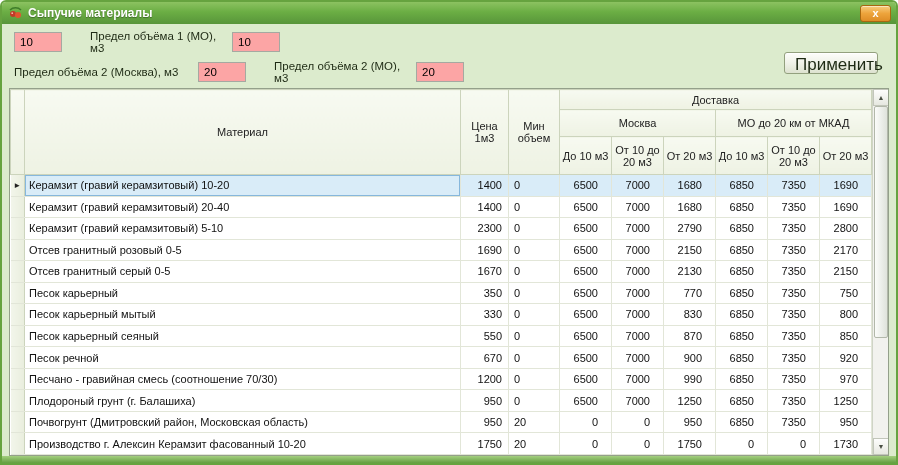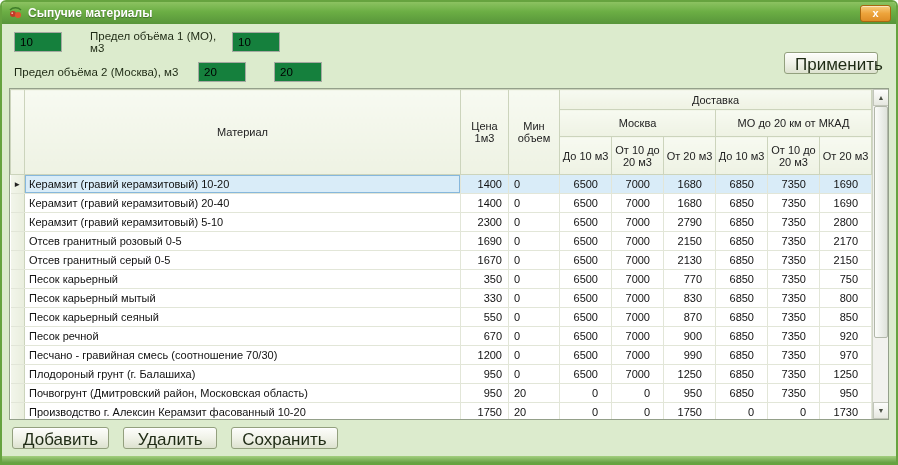--- a/index.html
+++ b/index.html
@@ -46,21 +46,21 @@
     flex: 0 0 64px; height: 64px;
     padding: 7px 12px 0 12px;
     position: relative;
     font-size: 11.5px; color: #1e2a14;
   }
   .filter-row { display: flex; align-items: center; height: 22px; margin-bottom: 8px; }
   .flabel-a { width: 184px; }
   .flabel-b { width: 142px; }
   .filter-input {
     width: 48px; height: 20px;
-    border: 1px solid #a5a9a1; background: #15803d;
+    border: 1px solid #a5a9a1; background: #fca5a5;
     font-size: 11.5px; font-family: inherit;
     padding: 1px 5px; margin-right: 28px;
   }
   .btn {
     background: linear-gradient(#fdfdfb, #f0f2e8 50%, #dde2cf);
     border: 1px solid #93a07e;
     border-radius: 3px;
     font-size: 17px; font-family: inherit; color: #1e2a14;
     height: 22px; padding: 2px 10px;
     cursor: pointer;
@@ -165,20 +165,21 @@
 
   <div class="filters">
     <div class="filter-row">
       <input class="filter-input" value="10" style="">
       <span class="flabel-b">Предел объёма 1 (МО), м3</span>
       <input class="filter-input" value="10" style="">
     </div>
     <div class="filter-row">
       <span class="flabel-a">Предел объёма 2 (Москва), м3</span>
       <input class="filter-input" value="20" style="">
+      <span class="flabel-b">Предел объёма 2 (МО), м3</span>
       <input class="filter-input" value="20" style="">
     </div>
     <button class="btn apply-btn">Применить</button>
   </div>
 
   <div class="table-area">
     <table class="grid">
       <colgroup>
         <col style="width:14px">
           <col style="width:436px">
@@ -373,21 +374,16 @@
     </table>
     <div class="vscroll">
       <div class="scroll-btn">▲</div>
       <div class="scroll-track">
         <div class="scroll-thumb"></div>
       </div>
       <div class="scroll-btn">▼</div>
     </div>
   </div>
 
-  <div class="footer">
-    <button class="btn">Добавить</button>
-    <button class="btn">Удалить</button>
-    <button class="btn">Сохранить</button>
-  </div>
 
   <div class="bottom-strip"></div>
 
 </div>
 
 </body></html>

